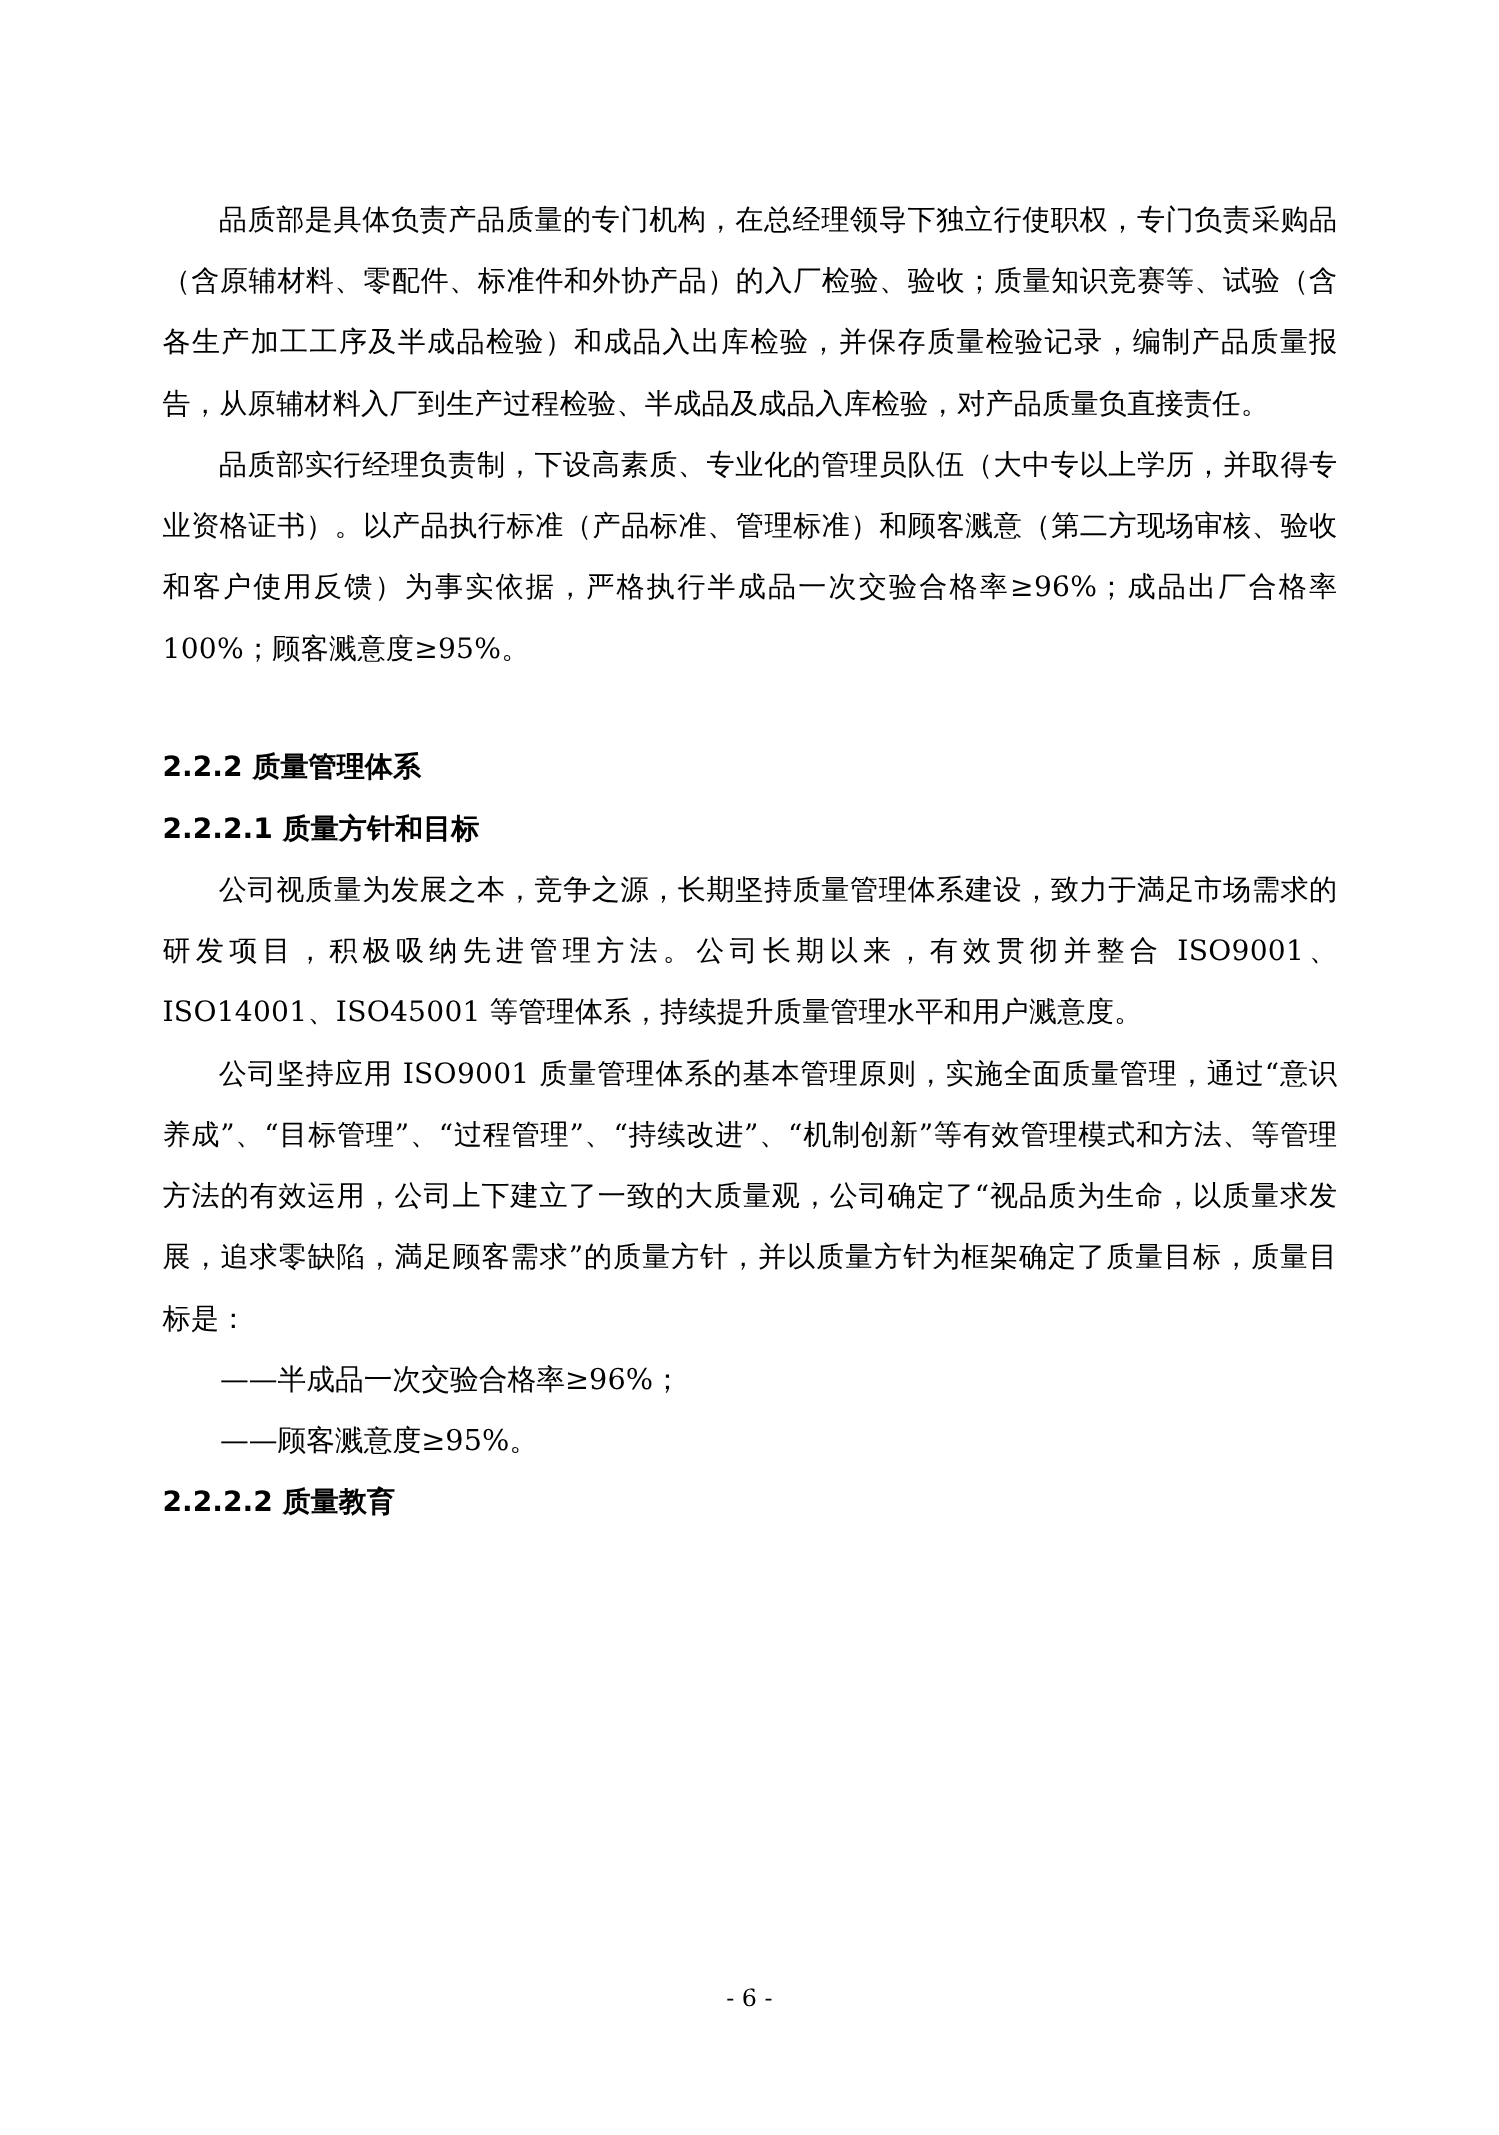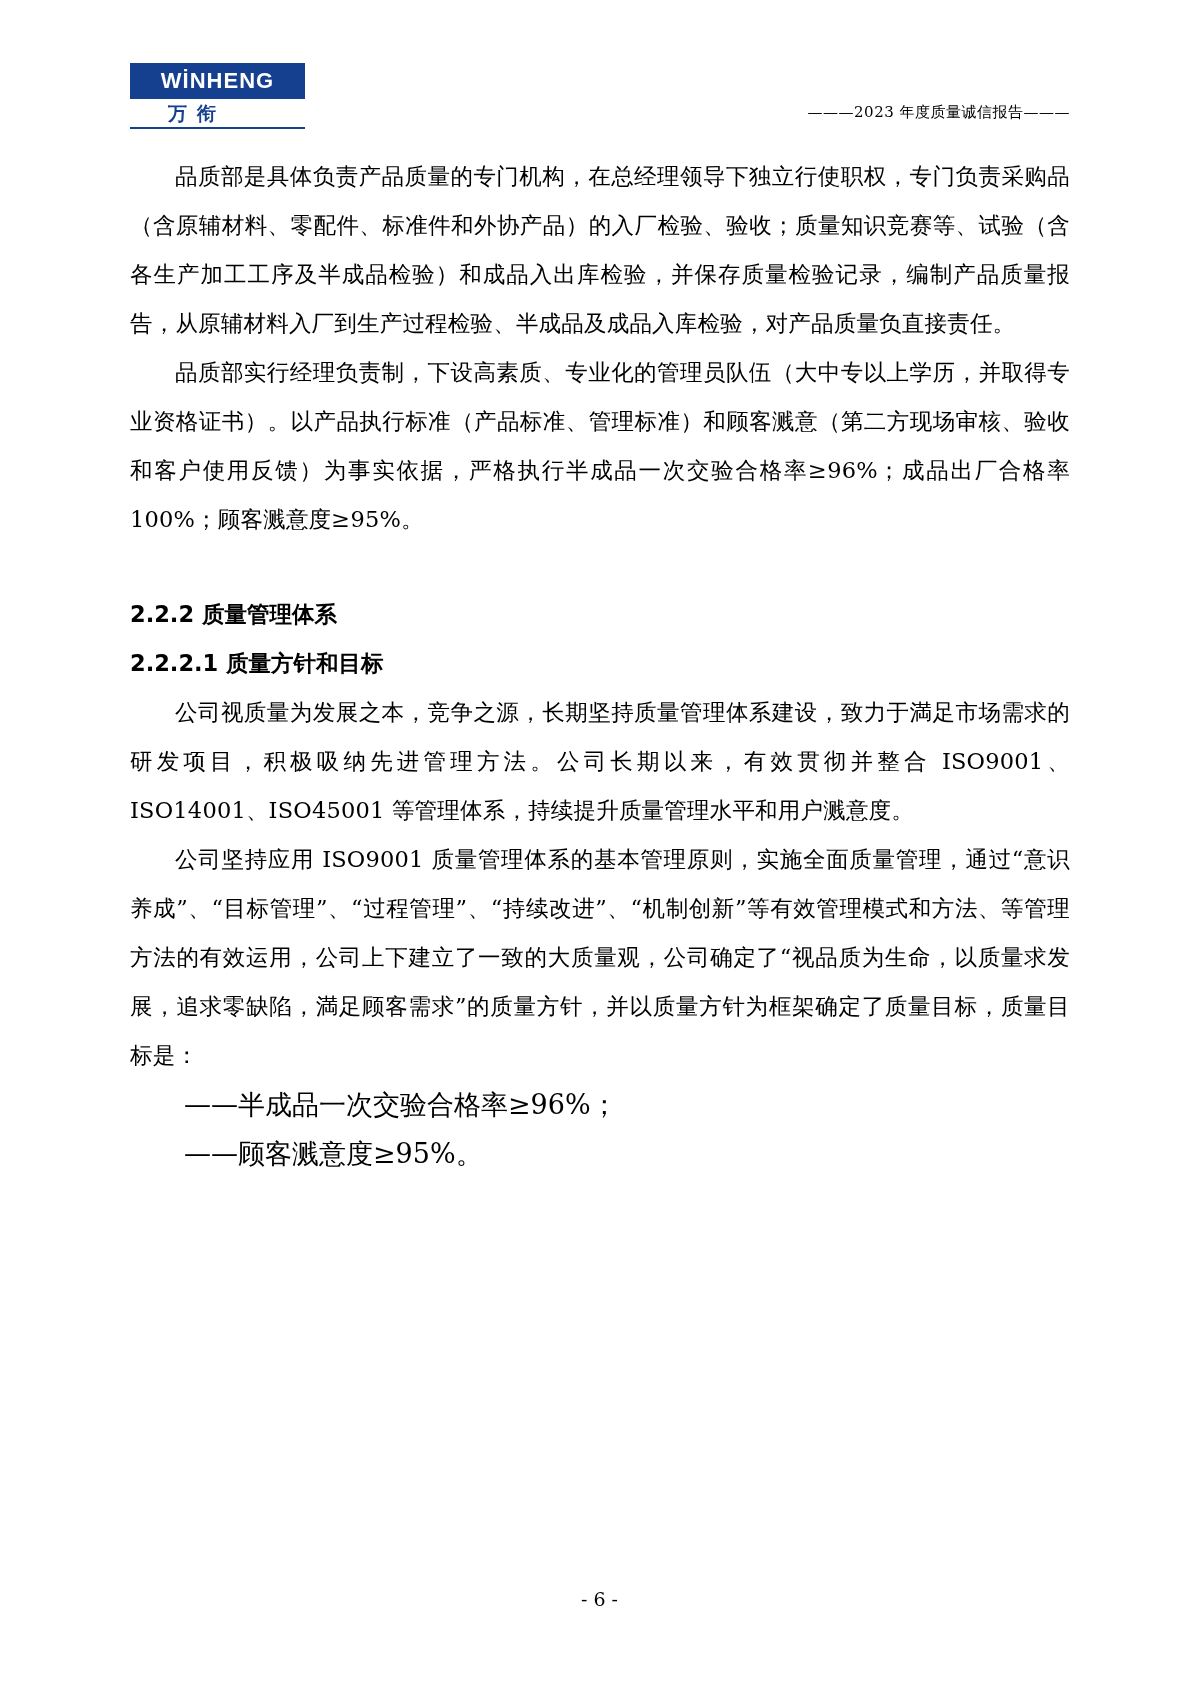--- a/index.html
+++ b/index.html
@@ -101,21 +101,21 @@
     margin: 0;
     font-size: 22.5px;
     line-height: 49px;
     font-weight: bold;
     color: #000000;
     font-family: "DejaVu Sans", "Liberation Sans", sans-serif;
   }
   .sp-lg { height: 46px; }
   .list-line {
     margin: 0;
-    font-size: 27px;
+    font-size: 23px;
     line-height: 49px;
     color: #000000;
     text-indent: 2em;
   }
 
   
   .footer {
     position: absolute;
     left: 0;
     top: 1588px;
@@ -124,47 +124,38 @@
     font-size: 19px;
     color: #000000;
     font-family: "DejaVu Serif", serif;
   }
 </style>
 </head>
 <body>
 
 <div class="page">
 
-  <div class="header">
-    <div class="logo">
-      <div class="logo-mark">
-        <span class="logo-mark-text">WİNHENG</span>
-      </div>
-      <div class="logo-sub">万衔</div>
-      <div class="logo-rule"></div>
-    </div>
-    <div class="header-right">———2023 年度质量诚信报告———</div>
-  </div>
 
   <div class="content">
 
     <p class="para indent">品质部是具体负责产品质量的专门机构，在总经理领导下独立行使职权，专门负责采购品（含原辅材料、零配件、标准件和外协产品）的入厂检验、验收；质量知识竞赛等、试验（含各生产加工工序及半成品检验）和成品入出库检验，并保存质量检验记录，编制产品质量报告，从原辅材料入厂到生产过程检验、半成品及成品入库检验，对产品质量负直接责任。</p>
     <p class="para indent">品质部实行经理负责制，下设高素质、专业化的管理员队伍（大中专以上学历，并取得专业资格证书）。以产品执行标准（产品标准、管理标准）和顾客溅意（第二方现场审核、验收和客户使用反馈）为事实依据，严格执行半成品一次交验合格率≥96%；成品出厂合格率 100%；顾客溅意度≥95%。</p>
 
     <div class="sp-lg"></div>
 
     <h3 class="heading">2.2.2 质量管理体系</h3>
     <h3 class="heading">2.2.2.1 质量方针和目标</h3>
 
     <p class="para indent">公司视质量为发展之本，竞争之源，长期坚持质量管理体系建设，致力于満足市场需求的研发项目，积极吸纳先进管理方法。公司长期以来，有效贯彻并整合 ISO9001、ISO14001、ISO45001 等管理体系，持续提升质量管理水平和用户溅意度。</p>
     <p class="para indent">公司坚持应用 ISO9001 质量管理体系的基本管理原则，实施全面质量管理，通过“意识养成”、“目标管理”、“过程管理”、“持续改进”、“机制创新”等有效管理模式和方法、等管理方法的有效运用，公司上下建立了一致的大质量观，公司确定了“视品质为生命，以质量求发展，追求零缺陷，満足顾客需求”的质量方针，并以质量方针为框架确定了质量目标，质量目标是：</p>
 
     <p class="list-line">——半成品一次交验合格率≥96%；</p>
     <p class="list-line">——顾客溅意度≥95%。</p>
 
+    <h3 class="heading">2.2.2.2 质量教育</h3>
 
   </div>
 
   <div class="footer">
     <span>- 6 -</span>
   </div>
 
 </div>
 
 </body></html>

